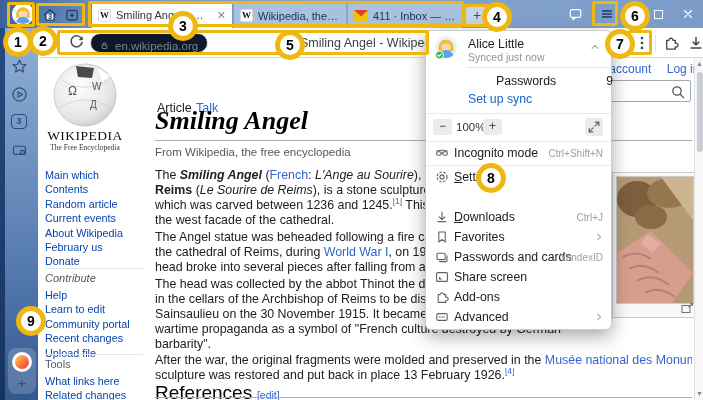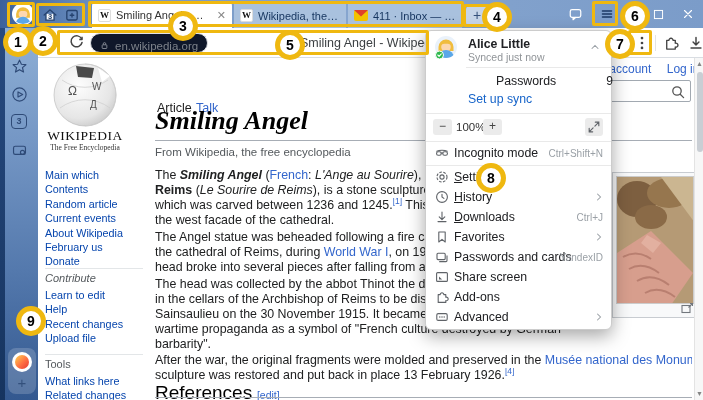--- a/index.html
+++ b/index.html
@@ -87,21 +87,21 @@
   .scrollbar{position:absolute;left:656px;top:0;width:9px;height:342px;background:#f7f7f7;border-left:1px solid #e3e3e3;}
   .sb-arrow{position:absolute;left:1px;width:7px;height:8px;color:#858585;font-size:7px;line-height:8px;text-align:center;}
   #sb-up{top:2px;} #sb-down{bottom:2px;}
   .sb-thumb{position:absolute;left:1.5px;top:14px;width:6px;height:80px;background:#c9ced4;border-radius:3px;}
 
   
   .menu-panel{position:absolute;left:425px;top:30px;width:187px;height:300px;background:#fff;border:1px solid #ccc;border-radius:6px;
     box-shadow:0 6px 18px rgba(0,0,0,.35);z-index:50;}
   .profile-row{position:absolute;left:0;top:4px;width:100%;height:30px;}
   .p-avatar{position:absolute;left:8px;top:1px;width:24px;height:24px;}
-  .p-name{position:absolute;left:42px;top:2px;font-size:12.3px;font-weight:bold;color:#202124;}
+  .p-name{position:absolute;left:42px;top:2px;font-size:12.3px;font-weight:normal;color:#202124;}
   .p-status{position:absolute;left:42px;top:16px;font-size:10.5px;color:#909498;}
   .p-chevron{position:absolute;right:10px;top:6px;}
   .mdiv{position:absolute;height:1px;background:#e9e9e9;left:0;right:0;}
   #mdiv1{top:36px;left:40px;} #mdiv2{top:82px;} #mdiv3{top:110px;} #mdiv4{top:134px;}
   .pw-row{position:absolute;left:0;top:40px;width:100%;height:20px;margin-left:28px;}
   .pw-label{position:absolute;left:42px;top:3px;font-size:12.3px;color:#202124;}
   .pw-count{position:absolute;right:26px;top:3px;font-size:12px;color:#202124;}
   .sync-link{position:absolute;left:42px;top:61px;font-size:12.3px;color:var(--accent);}
   .zoom-row{position:absolute;left:0;top:86px;width:100%;height:22px;}
   .z-btn{position:absolute;top:2px;width:19px;height:16px;background:#ebebeb;border-radius:3px;text-align:center;
@@ -325,22 +325,23 @@
         <a class="side-link">Contents</a>
         <a class="side-link">Random article</a>
         <a class="side-link">Current events</a>
         <a class="side-link">About Wikipedia</a>
         <a class="side-link">February us</a>
         <a class="side-link">Donate</a>
       </div>
     <div class="side-rule" id="rule1"></div>
     <div class="side-hdr" id="hdr-contribute">Contribute</div>
     <div class="sgroup" id="nav2">
+        <a class="side-link">Help</a>
         <a class="side-link">Learn to edit</a>
-        <a class="side-link">Help</a>
+        <a class="side-link">Community portal</a>
         <a class="side-link">Recent changes</a>
         <a class="side-link">Upload file</a>
       </div>
     <div class="side-rule" id="rule2"></div>
     <div class="side-hdr" id="hdr-tools">Tools</div>
     <div class="sgroup" id="nav3">
         <a class="side-link">What links here</a>
         <a class="side-link">Related changes</a>
       </div>
 
@@ -473,34 +474,20 @@
     <div class="mrow" id="mi-settings">
       <span class="micon">
         <svg width="16" height="16" viewBox="0 0 16 16" stroke="#5f6368" stroke-width="1.1" fill="none">
           <circle cx="8" cy="8" r="2.1"></circle>
             <circle cx="8" cy="8" r="5" stroke-dasharray="2.6 1.45"></circle>
         </svg>
       </span>
       <span class="mlabel"><u>S</u>ettings</span>
     </div>
 
-    <div class="mrow" id="mi-history">
-      <span class="micon">
-        <svg width="16" height="16" viewBox="0 0 16 16" stroke="#5f6368" stroke-width="1.1" fill="none" stroke-linecap="round">
-          <circle cx="8" cy="8" r="5.4"></circle>
-            <path d="M8 5.2V8l1.9 1.4"></path>
-        </svg>
-      </span>
-      <span class="mlabel"><u>H</u>istory</span>
-      <span class="mchev">
-        <svg width="12" height="12" viewBox="0 0 16 16">
-            <path d="M6 4l4 4-4 4" fill="none" stroke="#9aa0a6" stroke-width="1.4" stroke-linecap="round"></path>
-          </svg>
-      </span>
-    </div>
 
     <div class="mrow" id="mi-downloads">
       <span class="micon">
         <svg width="16" height="16" viewBox="0 0 16 16" stroke="#5f6368" stroke-width="1.1" fill="none" stroke-linecap="round" stroke-linejoin="round">
           <path d="M8 3v7M5.2 7.8L8 10.6l2.8-2.8M4 12.6h8"></path>
         </svg>
       </span>
       <span class="mlabel"><u>D</u>ownloads</span>
       <span class="mshort">Ctrl+J</span>
     </div>

